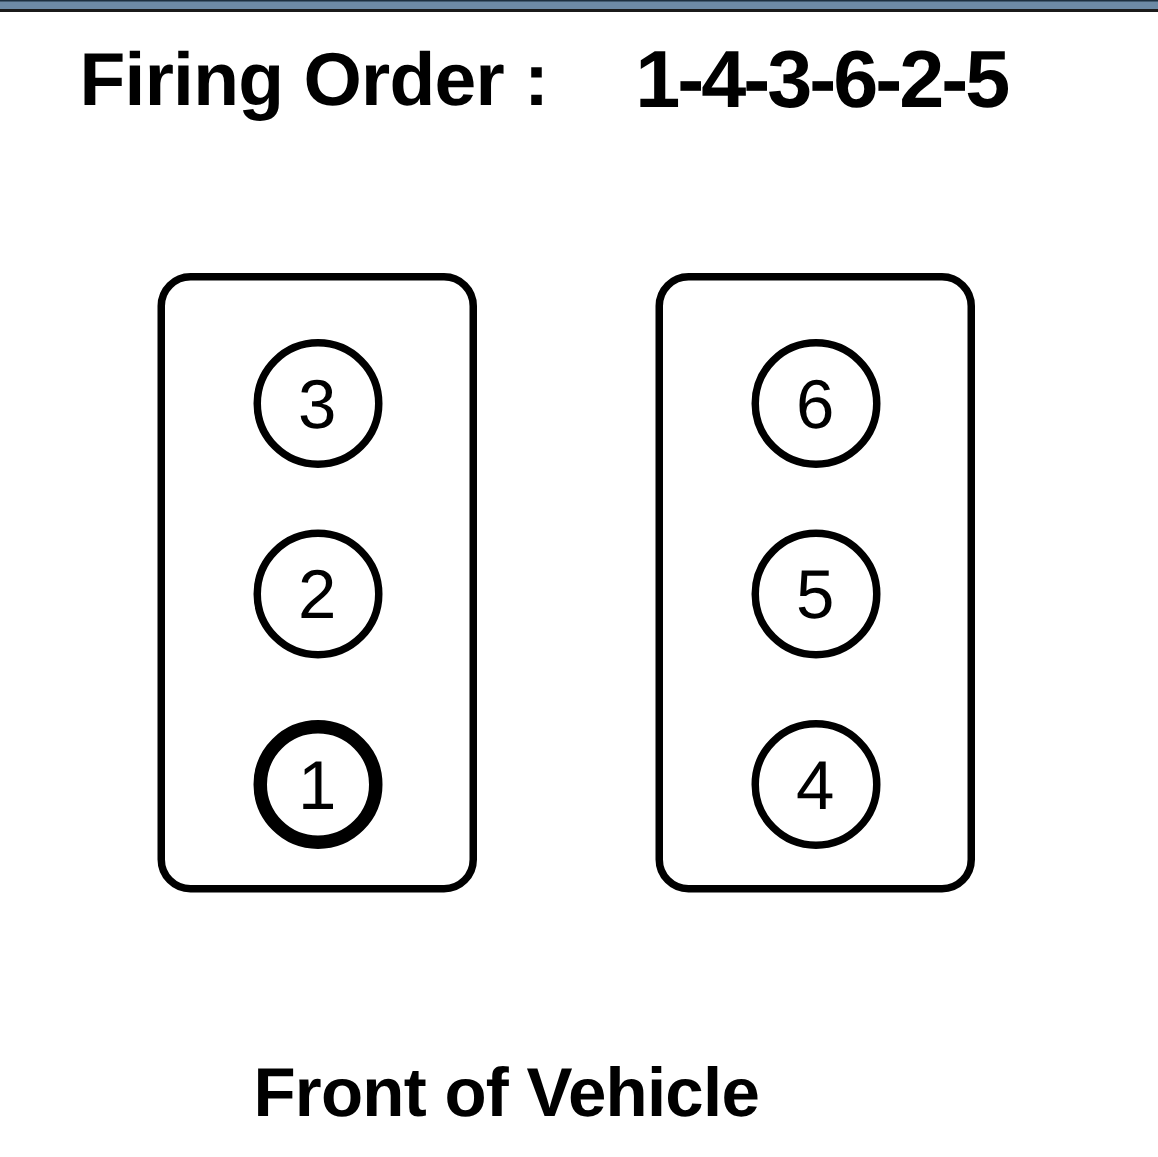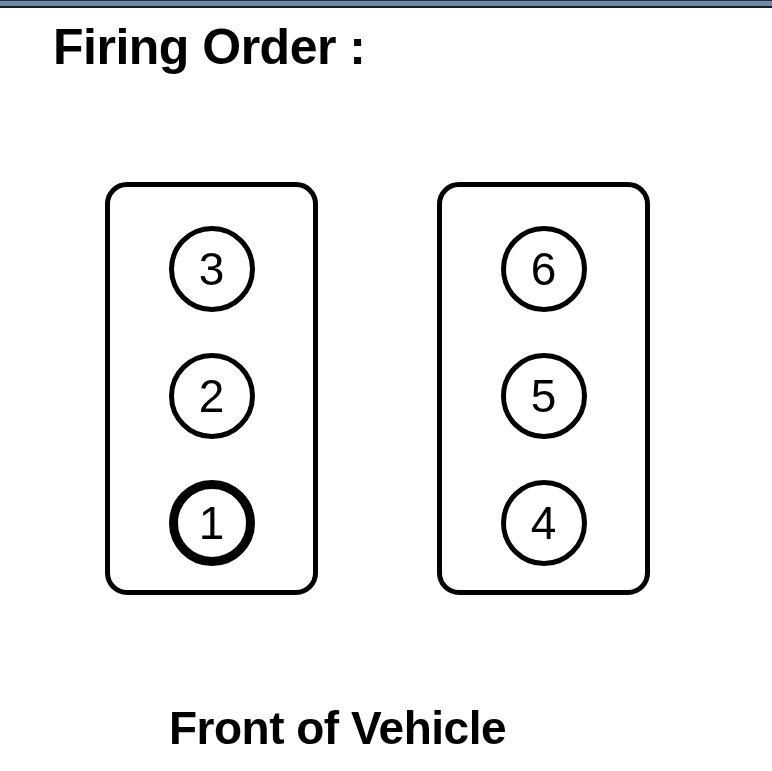--- a/index.html
+++ b/index.html
@@ -28,21 +28,21 @@
   }
 
   
   #title-row {
     position: absolute;
     left: 0;
     top: 22px;
     width: 772px;
     height: 62px;
     display: flex;
-    align-items: flex-start;
+    align-items: center;
     white-space: nowrap;
   }
   #firing-order-label {
     margin-left: 53px;
     font-size: 50px;
     font-weight: bold;
     color: #000000;
     letter-spacing: -0.5px;
     line-height: 1;
   }
@@ -108,20 +108,21 @@
     line-height: 1.1;
   }
 </style>
 </head>
 <body>
 
 <div id="top-bar"></div>
 
 <div id="title-row">
   <span id="firing-order-label">Firing Order :</span>
+  <span id="firing-order-sequence">1-4-3-6-2-5</span>
 </div>
 
 <div id="bank-left" class="bank">
   <div class="cylinder slot-0">
     <span>3</span>
   </div>
   <div class="cylinder slot-1">
     <span>2</span>
   </div>
   <div class="cylinder slot-2 highlighted">

